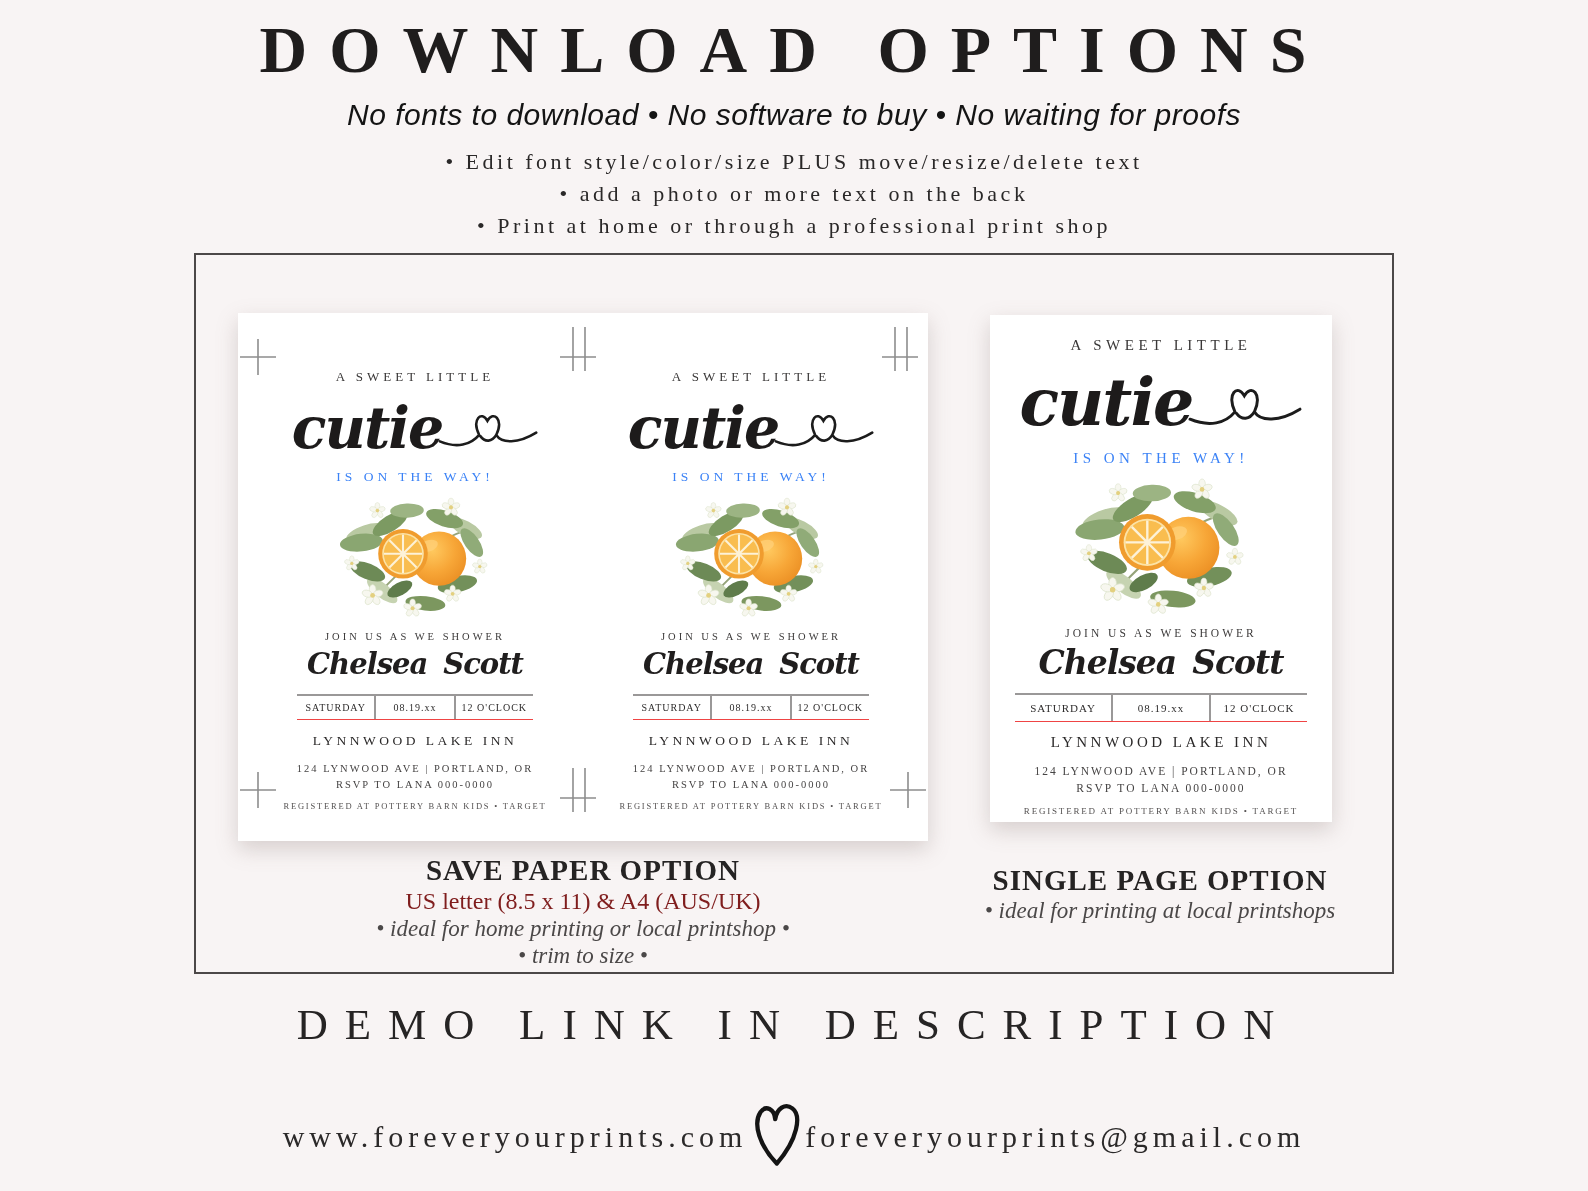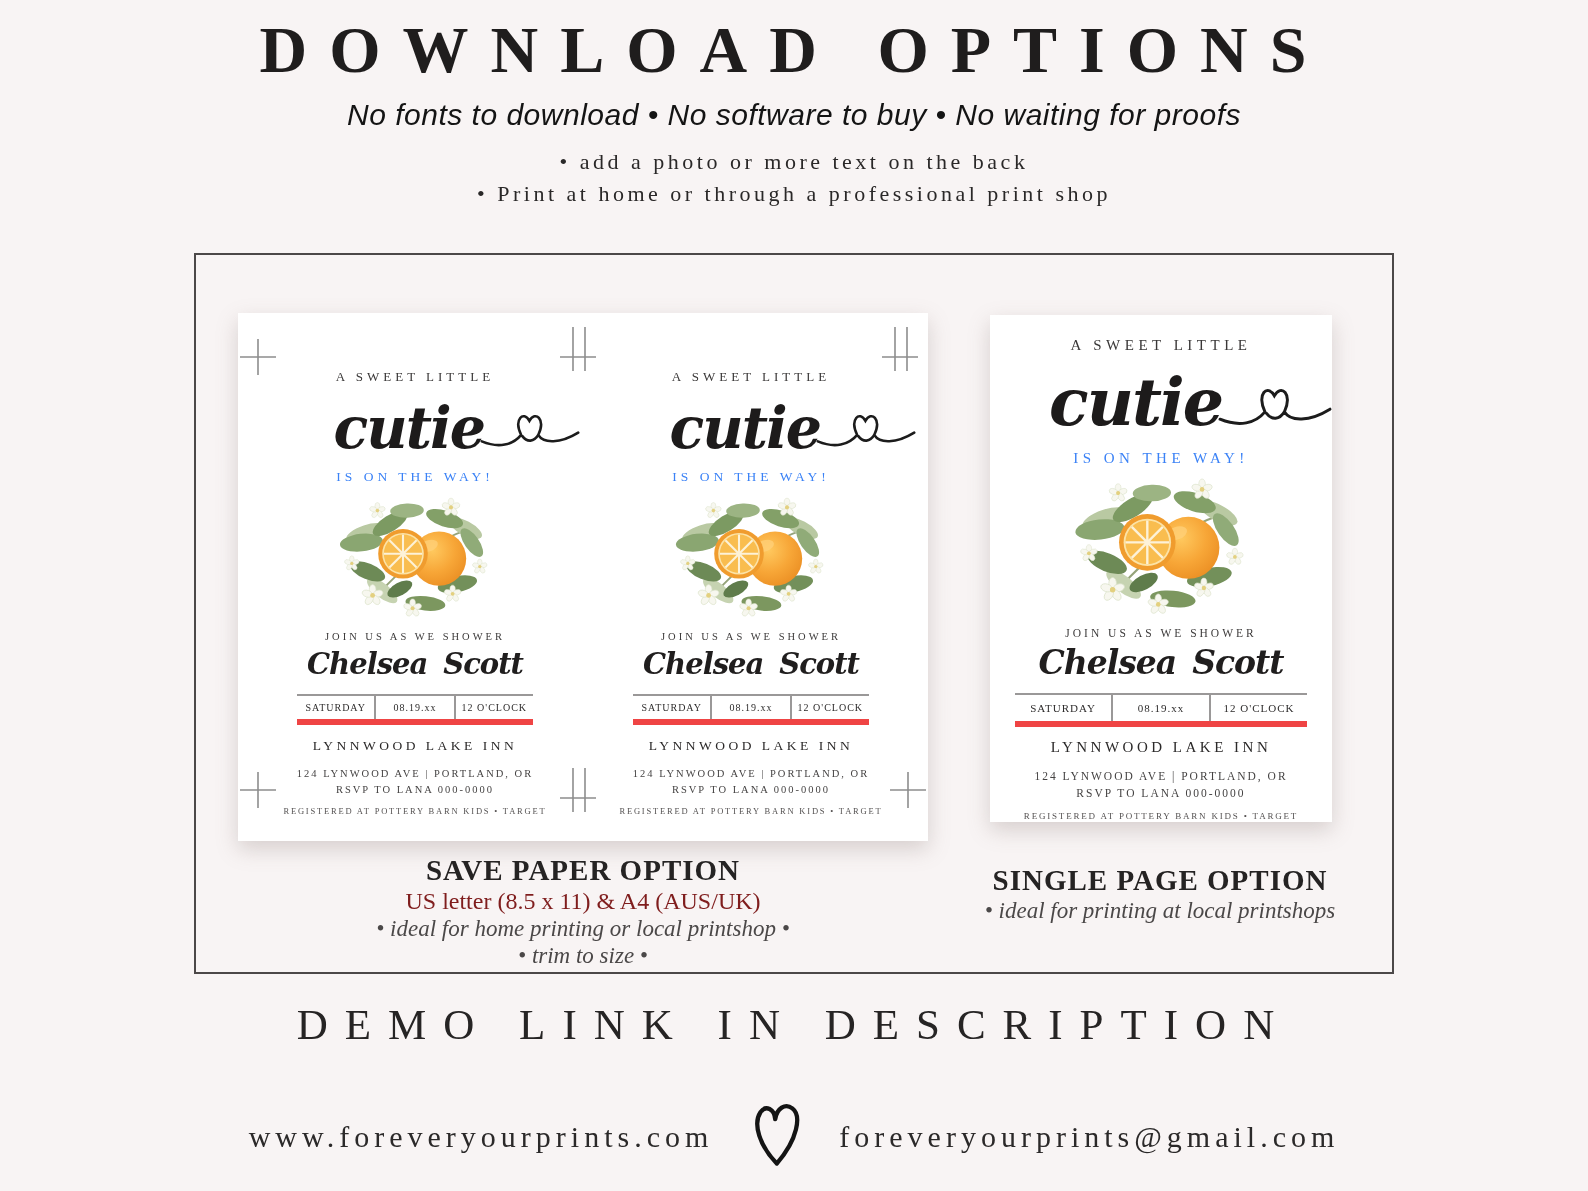--- a/index.html
+++ b/index.html
@@ -42,37 +42,37 @@
     left:990px;top:315px;width:342px;height:507px;background:#ffffff;
     box-shadow:0 8px 20px rgba(130,110,108,.28);
   }
 
   
   .crop{position:absolute;stroke:#8d8d8d;}
 
   
   .invite{position:absolute;top:0;bottom:0;text-align:center;}
   .invite .inv-eyebrow{font-size:13px;letter-spacing:4px;color:#3a3838;margin-top:56px;}
-  .invite .inv-cutie{height:80px;display:flex;align-items:center;justify-content:flex-end;margin-top:2px;}
+  .invite .inv-cutie{height:80px;display:flex;align-items:center;justify-content:center;margin-top:2px;}
   .invite .cutie-word{
     font-family:"DejaVu Serif",serif;font-style:italic;font-weight:bold;
     font-size:57px;letter-spacing:-2px;color:#1d1b1b;line-height:1;
   }
   .invite .heart-flourish{width:100px;height:48px;margin-left:-4px;margin-top:10px;}
   .invite .inv-tagline{font-size:13.5px;letter-spacing:4px;color:#3b82f6;margin-top:2px;font-family:Liberation Serif, serif;}
   .invite .inv-art{width:172px;height:128px;margin:8px auto 0;display:block;}
   .invite .inv-join{font-size:10.5px;letter-spacing:3px;color:#3d3b3b;margin-top:10px;}
   .invite .inv-name{
     font-family:"DejaVu Serif",serif;font-style:italic;font-weight:bold;
     font-size:29px;letter-spacing:-1px;color:#201e1e;margin-top:5px;line-height:1.2;
   }
   .invite .inv-name .last{margin-left:16px;}
   .invite .inv-table{
     width:236px;margin:12px auto 0;display:flex;
-    border-top:2px solid #9a9898;border-bottom:6px solid #ef4444;
+    border-top:2px solid #9a9898;border-bottom:1px solid #ef4444;
   }
   .invite .inv-table .cell{
     flex:1;padding:6px 1px;font-size:10px;letter-spacing:1px;color:#2e2c2c;
     border-left:2px solid #9a9898;white-space:nowrap;
   }
   .invite .inv-table .cell:first-child{border-left:none;}
   .invite .inv-venue{font-size:13.5px;letter-spacing:3.5px;color:#2b2929;margin-top:13px;}
   .invite .inv-address{font-size:10.5px;letter-spacing:2px;color:#454343;margin-top:12px;line-height:1.55;}
   .invite .inv-registry{font-size:8.5px;letter-spacing:1.8px;color:#555252;margin-top:8px;}
 
@@ -103,21 +103,21 @@
   .cap-save{left:238px;top:854px;width:690px;}
   .cap-single{left:955px;top:864px;width:410px;}
 
   
   .demo-line{
     left:0;right:0;top:1000px;text-align:center;
     font-size:43px;letter-spacing:17px;color:#262424;white-space:nowrap;
   }
   .footer-row{
     left:0;right:0;top:1092px;height:90px;
-    display:flex;align-items:center;justify-content:center;gap:34px;
+    display:flex;align-items:center;justify-content:center;
   }
   .footer-text{font-size:30px;letter-spacing:5px;color:#2b2929;white-space:nowrap;}
   .footer-heart{width:58px;height:70px;margin-top:-6px;}
 
   svg{display:block;}
   .symbol-store{position:absolute;width:0;height:0;overflow:hidden;}
 </style>
 </head>
 <body>
 
@@ -197,20 +197,21 @@
       <line x1="13" y1="0" x2="13" y2="44" stroke-width="1.6"></line>
       <line x1="25" y1="0" x2="25" y2="44" stroke-width="1.6"></line>
       <line x1="0" y1="30" x2="36" y2="30" stroke-width="1.6"></line>
     </symbol>
   </defs>
 </svg>
 
 <div class="abs main-title">DOWNLOAD OPTIONS</div>
 <div class="abs subtitle">No fonts to download • No software to buy • No waiting for proofs</div>
 <div class="abs bullets">
+  <div>• Edit font style/color/size PLUS move/resize/delete text</div>
   <div>• add a photo or more text on the back</div>
   <div>• Print at home or through a professional print shop</div>
 </div>
 
 <div class="abs options-box"></div>
 
 <div class="abs sheet">
 
   <svg class="crop" style="left:2px;top:26px;width:36px;height:36px;">
       <use href="#sym-plus"></use>

